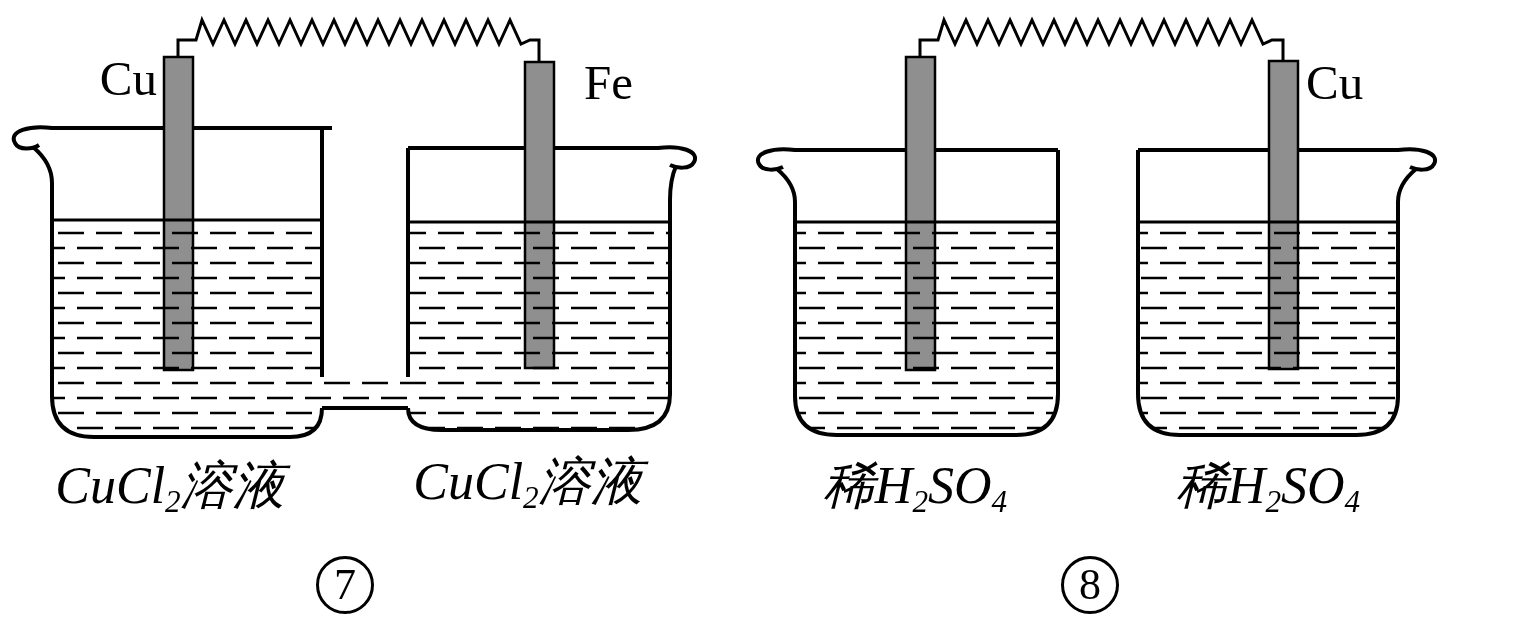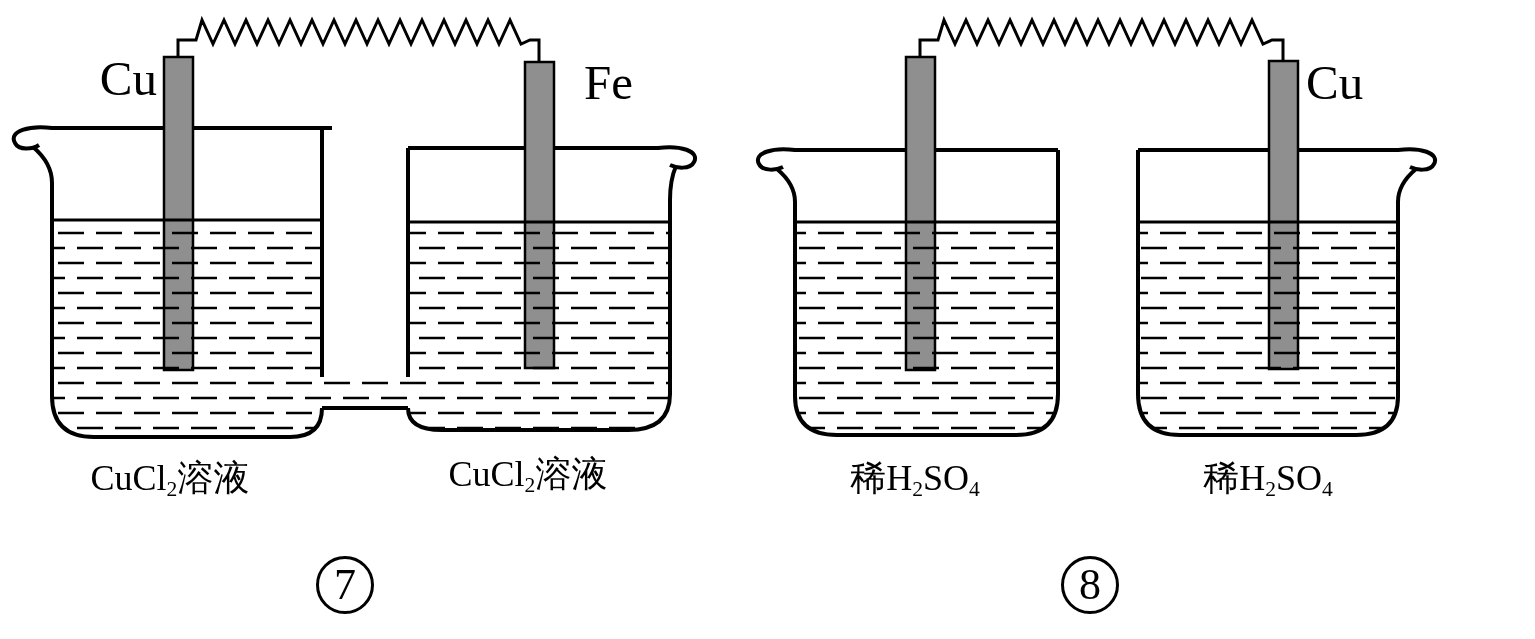--- a/index.html
+++ b/index.html
@@ -16,24 +16,25 @@
   #stage svg { position: absolute; left: 0; top: 0; }
   .el-label {
     position: absolute;
     font-size: 49px;
     line-height: 1;
     white-space: nowrap;
   }
   .el-label.right-align { text-align: right; }
   .sol-label {
     position: absolute;
-    font-size: 36px;
+    font-size: 52px;
     line-height: 1;
     white-space: nowrap;
     transform: translateX(-50%);
+    font-style: italic;
   }
   .sol-label sub {
     font-size: 0.6em;
     line-height: 0;
     vertical-align: -0.28em;
   }
   .fig-num {
     position: absolute;
     width: 58px;
     height: 58px;

